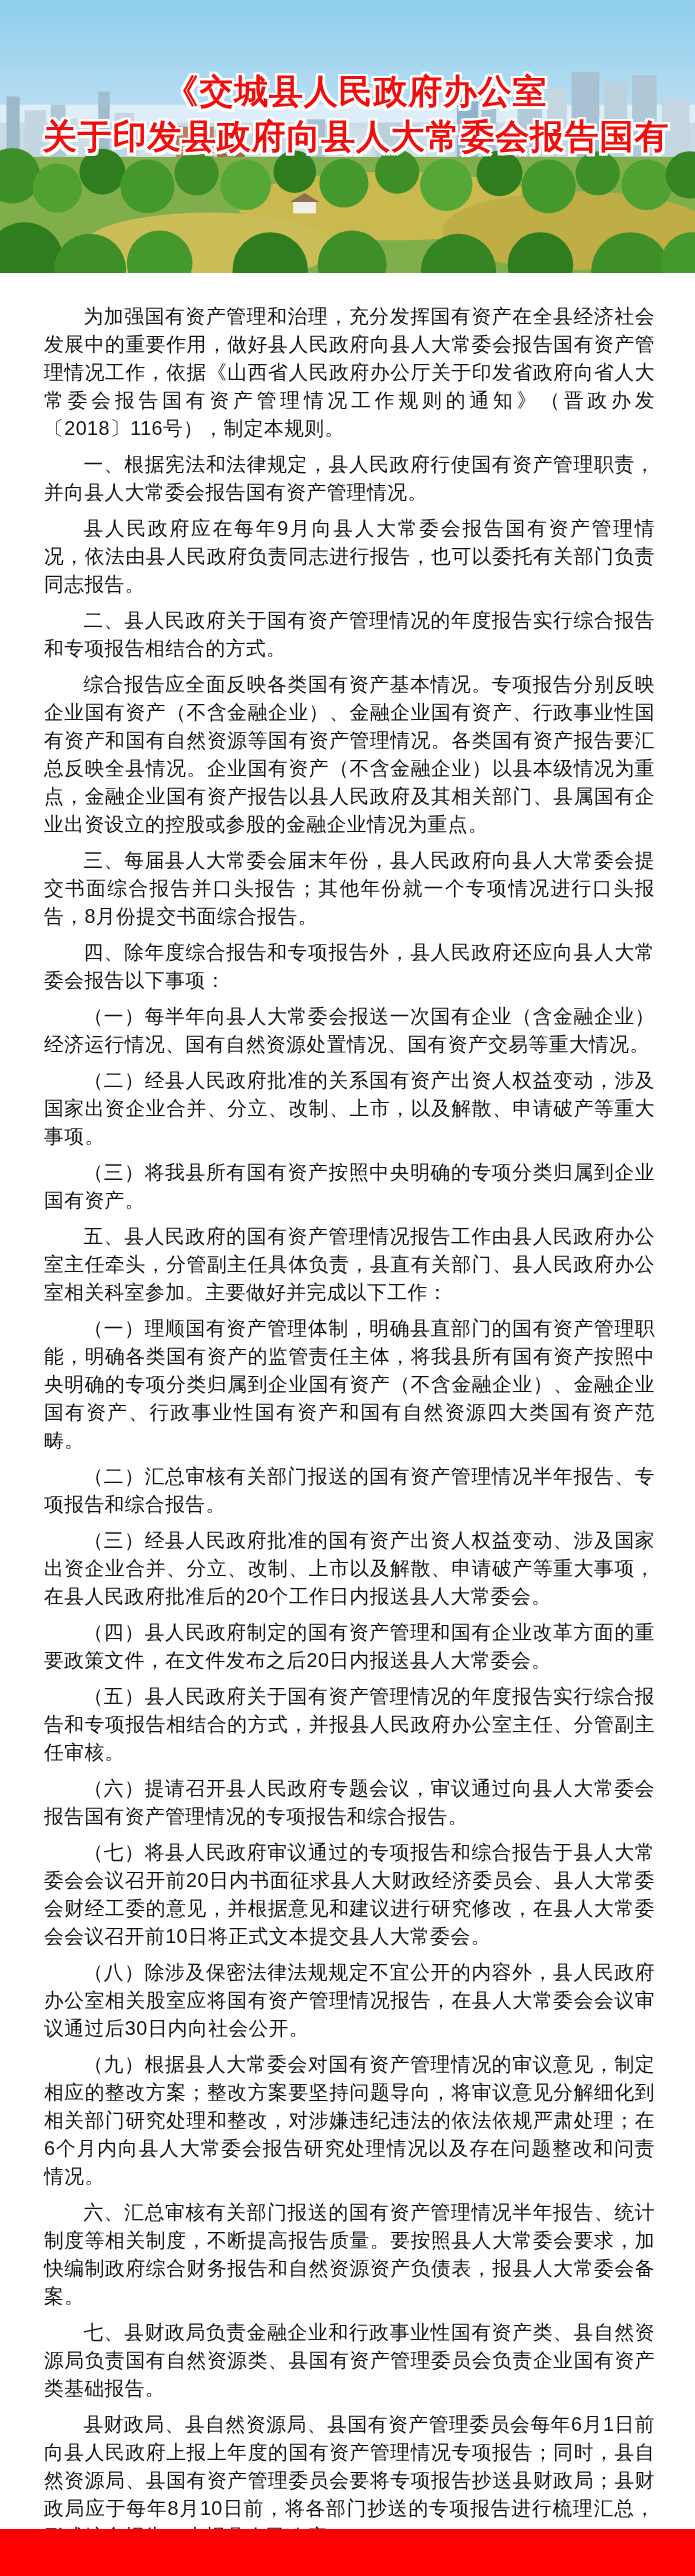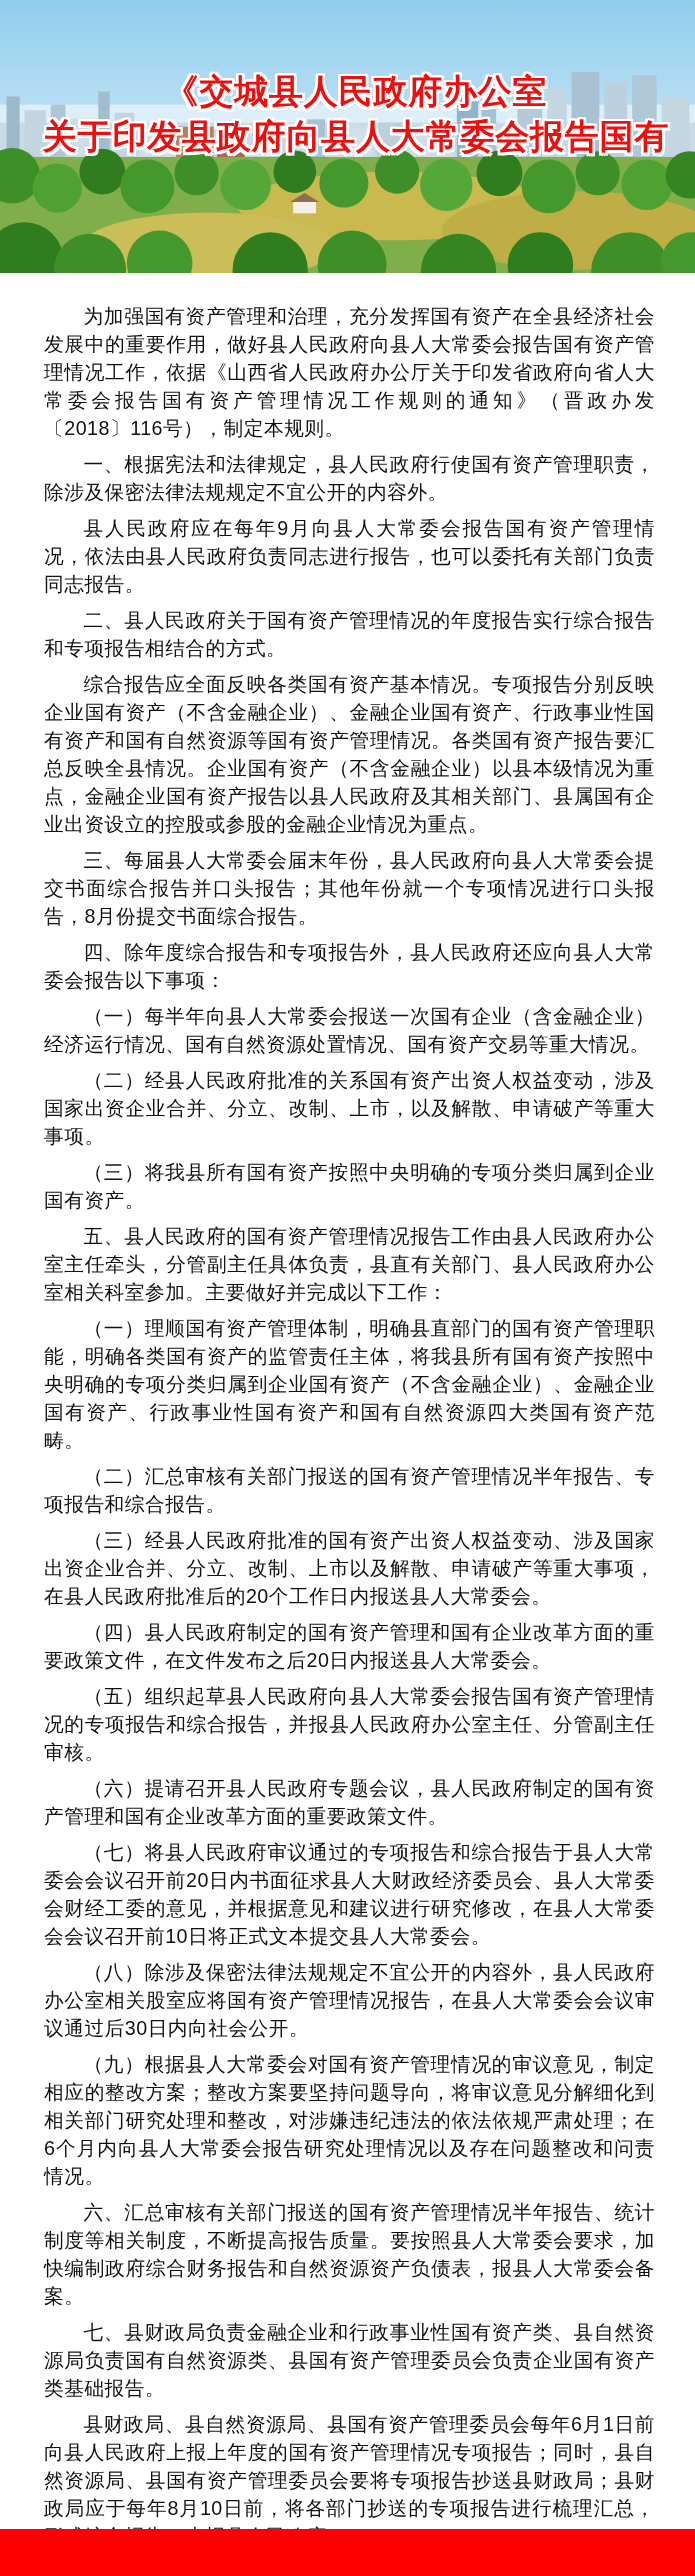--- a/index.html
+++ b/index.html
@@ -122,36 +122,36 @@
       <circle cx="845" cy="322" r="38" fill="#45992c"></circle>
     </svg>
     <div class="banner-title">
       <div class="t-line">《交城县人民政府办公室</div>
       <div class="t-line">关于印发县政府向县人大常委会报告国有</div>
     </div>
   </header>
 
   <main class="doc">
       <p>为加强国有资产管理和治理，充分发挥国有资产在全县经济社会发展中的重要作用，做好县人民政府向县人大常委会报告国有资产管理情况工作，依据《山西省人民政府办公厅关于印发省政府向省人大常委会报告国有资产管理情况工作规则的通知》（晋政办发〔2018〕116号），制定本规则。</p>
-      <p>一、根据宪法和法律规定，县人民政府行使国有资产管理职责，除涉及保密法律法规规定不宜公开的内容外。</p>
+      <p>一、根据宪法和法律规定，县人民政府行使国有资产管理职责，并向县人大常委会报告国有资产管理情况。</p>
       <p>县人民政府应在每年9月向县人大常委会报告国有资产管理情况，依法由县人民政府负责同志进行报告，也可以委托有关部门负责同志报告。</p>
       <p>二、县人民政府关于国有资产管理情况的年度报告实行综合报告和专项报告相结合的方式。</p>
       <p>综合报告应全面反映各类国有资产基本情况。专项报告分别反映企业国有资产（不含金融企业）、金融企业国有资产、行政事业性国有资产和国有自然资源等国有资产管理情况。各类国有资产报告要汇总反映全县情况。企业国有资产（不含金融企业）以县本级情况为重点，金融企业国有资产报告以县人民政府及其相关部门、县属国有企业出资设立的控股或参股的金融企业情况为重点。</p>
       <p>三、每届县人大常委会届末年份，县人民政府向县人大常委会提交书面综合报告并口头报告；其他年份就一个专项情况进行口头报告，8月份提交书面综合报告。</p>
       <p>四、除年度综合报告和专项报告外，县人民政府还应向县人大常委会报告以下事项：</p>
       <p>（一）每半年向县人大常委会报送一次国有企业（含金融企业）经济运行情况、国有自然资源处置情况、国有资产交易等重大情况。</p>
       <p>（二）经县人民政府批准的关系国有资产出资人权益变动，涉及国家出资企业合并、分立、改制、上市，以及解散、申请破产等重大事项。</p>
       <p>（三）将我县所有国有资产按照中央明确的专项分类归属到企业国有资产。</p>
       <p>五、县人民政府的国有资产管理情况报告工作由县人民政府办公室主任牵头，分管副主任具体负责，县直有关部门、县人民政府办公室相关科室参加。主要做好并完成以下工作：</p>
       <p>（一）理顺国有资产管理体制，明确县直部门的国有资产管理职能，明确各类国有资产的监管责任主体，将我县所有国有资产按照中央明确的专项分类归属到企业国有资产（不含金融企业）、金融企业国有资产、行政事业性国有资产和国有自然资源四大类国有资产范畴。</p>
       <p>（二）汇总审核有关部门报送的国有资产管理情况半年报告、专项报告和综合报告。</p>
       <p>（三）经县人民政府批准的国有资产出资人权益变动、涉及国家出资企业合并、分立、改制、上市以及解散、申请破产等重大事项，在县人民政府批准后的20个工作日内报送县人大常委会。</p>
       <p>（四）县人民政府制定的国有资产管理和国有企业改革方面的重要政策文件，在文件发布之后20日内报送县人大常委会。</p>
-      <p>（五）组织起草县人民政府向县人大常委会报告国有资产管理情况的专项报告和综合报告，并报县人民政府办公室主任、分管副主任审核。</p>
-      <p>（六）提请召开县人民政府专题会议，县人民政府制定的国有资产管理和国有企业改革方面的重要政策文件。</p>
+      <p>（五）县人民政府关于国有资产管理情况的年度报告实行综合报告和专项报告相结合的方式，并报县人民政府办公室主任、分管副主任审核。</p>
+      <p>（六）提请召开县人民政府专题会议，审议通过向县人大常委会报告国有资产管理情况的专项报告和综合报告。</p>
       <p>（七）将县人民政府审议通过的专项报告和综合报告于县人大常委会会议召开前20日内书面征求县人大财政经济委员会、县人大常委会财经工委的意见，并根据意见和建议进行研究修改，在县人大常委会会议召开前10日将正式文本提交县人大常委会。</p>
       <p>（八）除涉及保密法律法规规定不宜公开的内容外，县人民政府办公室相关股室应将国有资产管理情况报告，在县人大常委会会议审议通过后30日内向社会公开。</p>
       <p>（九）根据县人大常委会对国有资产管理情况的审议意见，制定相应的整改方案；整改方案要坚持问题导向，将审议意见分解细化到相关部门研究处理和整改，对涉嫌违纪违法的依法依规严肃处理；在6个月内向县人大常委会报告研究处理情况以及存在问题整改和问责情况。</p>
       <p>六、汇总审核有关部门报送的国有资产管理情况半年报告、统计制度等相关制度，不断提高报告质量。要按照县人大常委会要求，加快编制政府综合财务报告和自然资源资产负债表，报县人大常委会备案。</p>
       <p>七、县财政局负责金融企业和行政事业性国有资产类、县自然资源局负责国有自然资源类、县国有资产管理委员会负责企业国有资产类基础报告。</p>
       <p>县财政局、县自然资源局、县国有资产管理委员会每年6月1日前向县人民政府上报上年度的国有资产管理情况专项报告；同时，县自然资源局、县国有资产管理委员会要将专项报告抄送县财政局；县财政局应于每年8月10日前，将各部门抄送的专项报告进行梳理汇总，形成综合报告，上报县人民政府。</p>
       <p>八、县人民政府办公室的督查部门应将汇报事项列入每年常规督查项目，并落实督促、监督职责。</p>
       <p>九、提请召开县人民政府专题会议。</p>
     </main>
 

